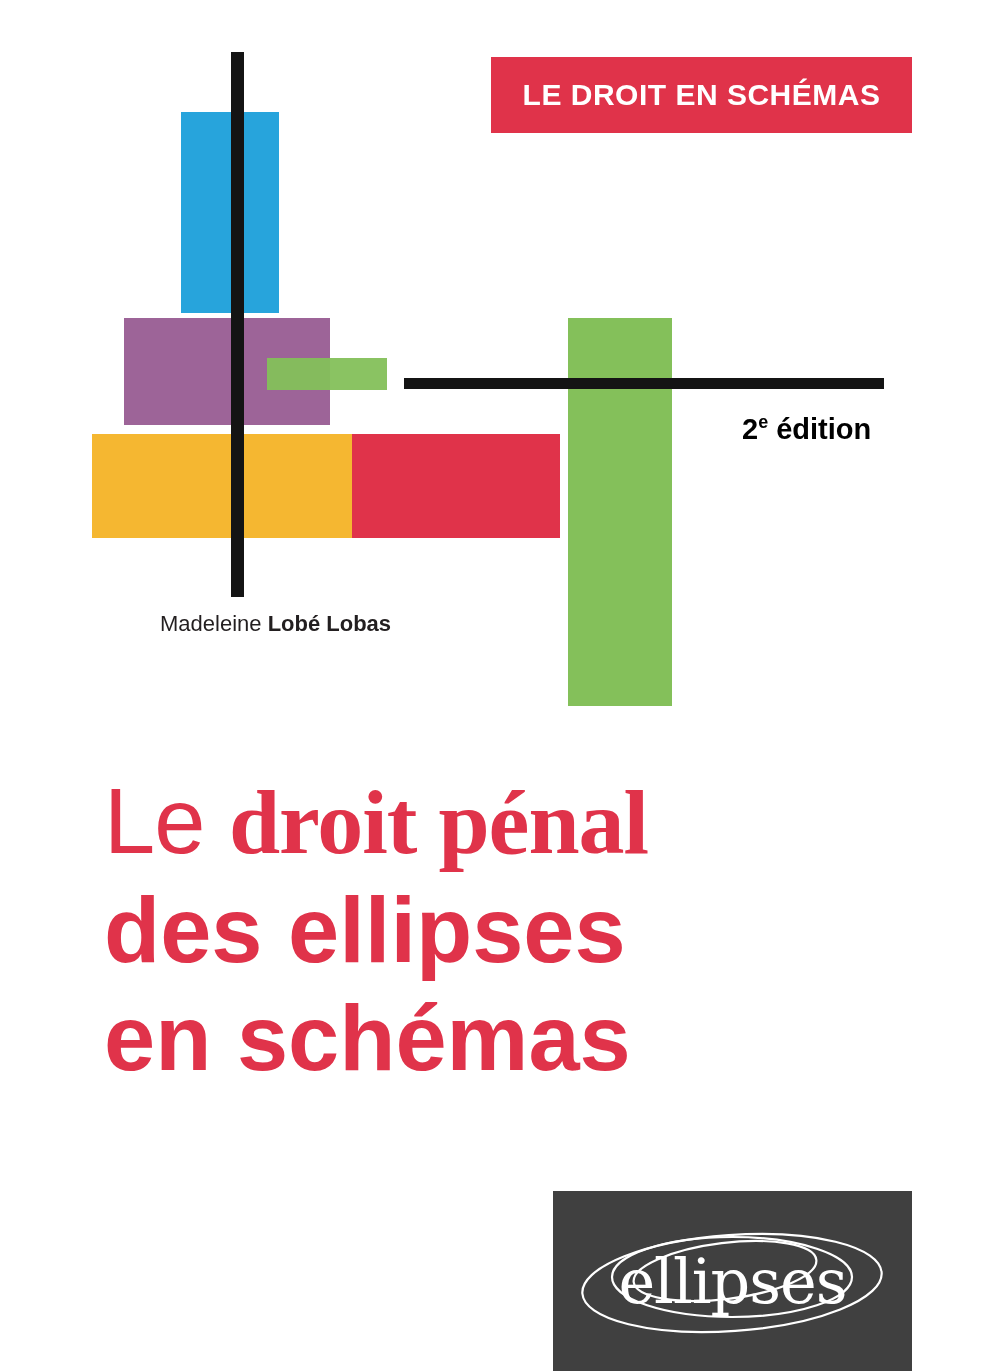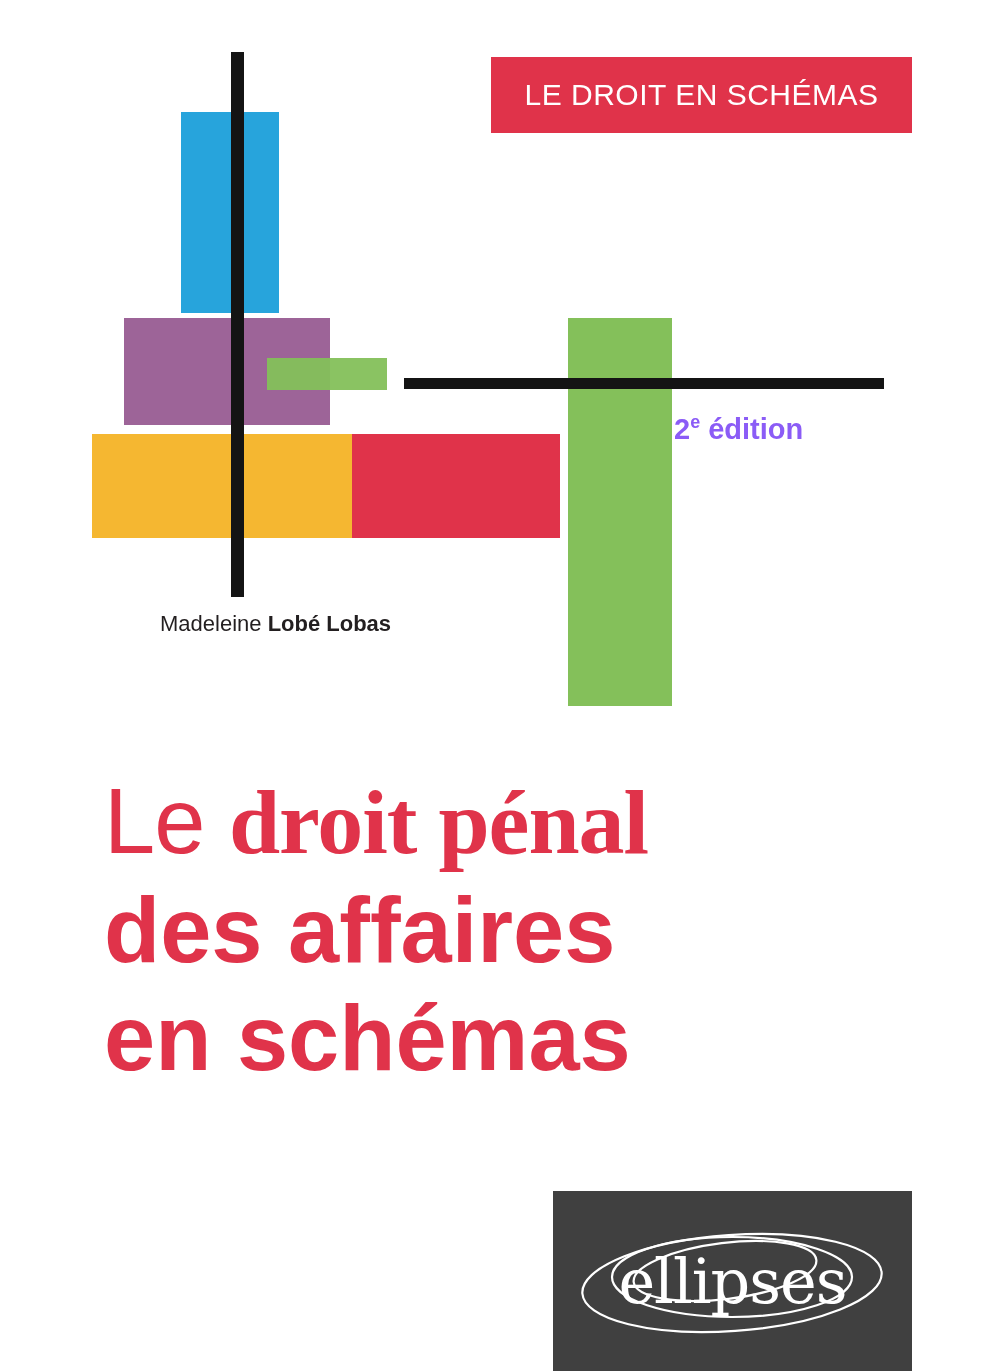--- a/index.html
+++ b/index.html
@@ -30,21 +30,21 @@
     width: 421px;
     height: 76px;
     background: #e0334a;
     display: flex;
     align-items: center;
     justify-content: center;
   }
   .collection-banner .label {
     color: #ffffff;
     font-size: 30px;
-    font-weight: normal;
+    font-weight: bold;
     letter-spacing: 0.5px;
     white-space: nowrap;
   }
 
   
   .graphic {
     position: absolute;
     left: 0;
     top: 0;
     width: 1000px;
@@ -115,25 +115,25 @@
     top: 318px;
     width: 104px;
     height: 388px;
     background: #84c05a;
     z-index: 5;
   }
 
   
   .edition {
     position: absolute;
-    left: 674px;
+    left: 742px;
     top: 412px;
     font-size: 29px;
     font-weight: bold;
-    color: #8b5cf6;
+    color: #000000;
     z-index: 7;
   }
   .edition sup {
     font-size: 18px;
     vertical-align: super;
     font-weight: bold;
   }
 
   
   .author {
@@ -217,21 +217,21 @@
     <div class="shape bar-vertical-black"></div>
     <div class="shape bar-horizontal-black"></div>
   </div>
 
   <div class="edition"><span>2</span><sup>e</sup><span> édition</span></div>
 
   <div class="author"><span class="first">Madeleine</span> <span class="last">Lobé Lobas</span></div>
 
   <div class="title-block">
     <div class="title-line l1"><span class="t-light">Le </span><span class="t-bold">droit pénal</span></div>
-    <div class="title-line l2">des affaires</div>
+    <div class="title-line l2">des ellipses</div>
     <div class="title-line l3">en schémas</div>
   </div>
 
   <div class="publisher">
     <svg width="359" height="180" viewBox="0 0 359 180">
       <ellipse cx="179" cy="86" rx="120" ry="40" fill="none" stroke="#ffffff" stroke-width="2.2"></ellipse>
       <ellipse cx="179" cy="92" rx="150" ry="48" fill="none" stroke="#ffffff" stroke-width="2.2" transform="rotate(-4 179 92)"></ellipse>
       <ellipse cx="172" cy="80" rx="92" ry="28" fill="none" stroke="#ffffff" stroke-width="2.2" transform="rotate(-7 172 80)"></ellipse>
     </svg>
     <div class="name">ellipses</div>

